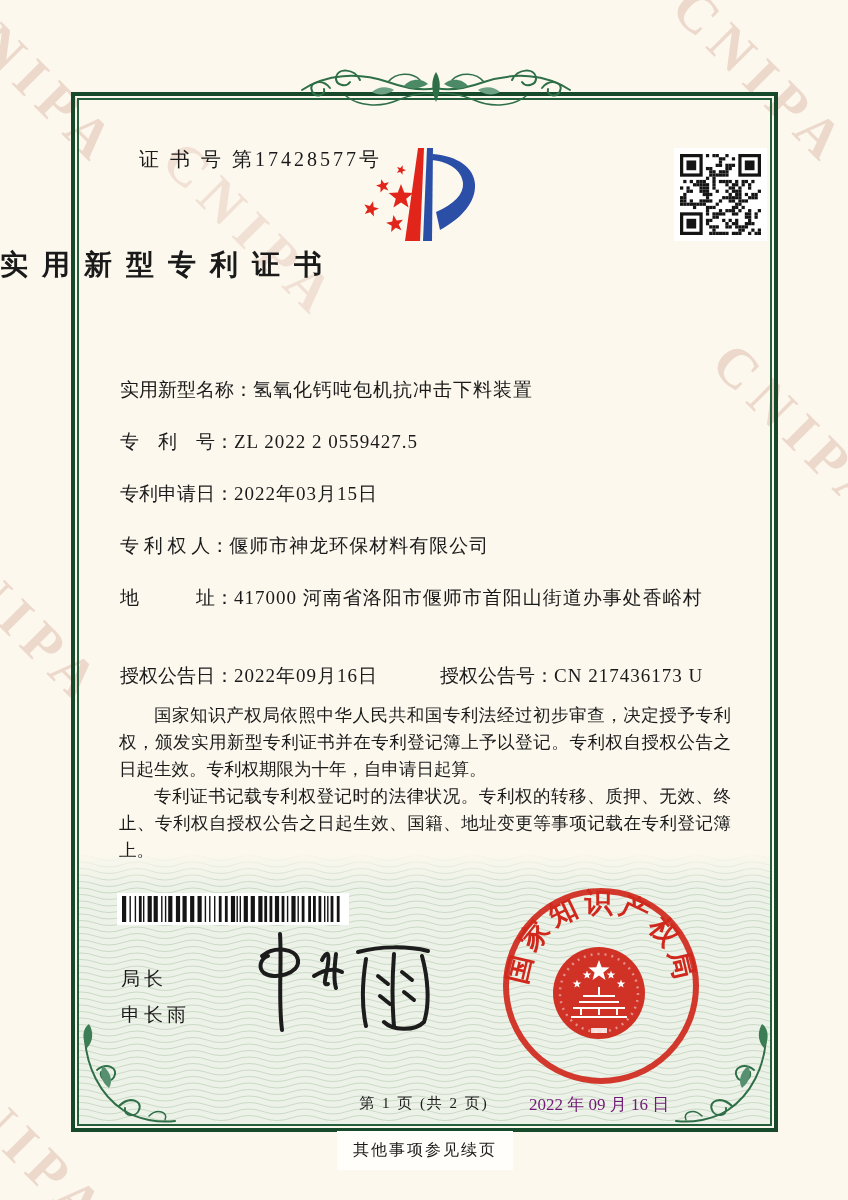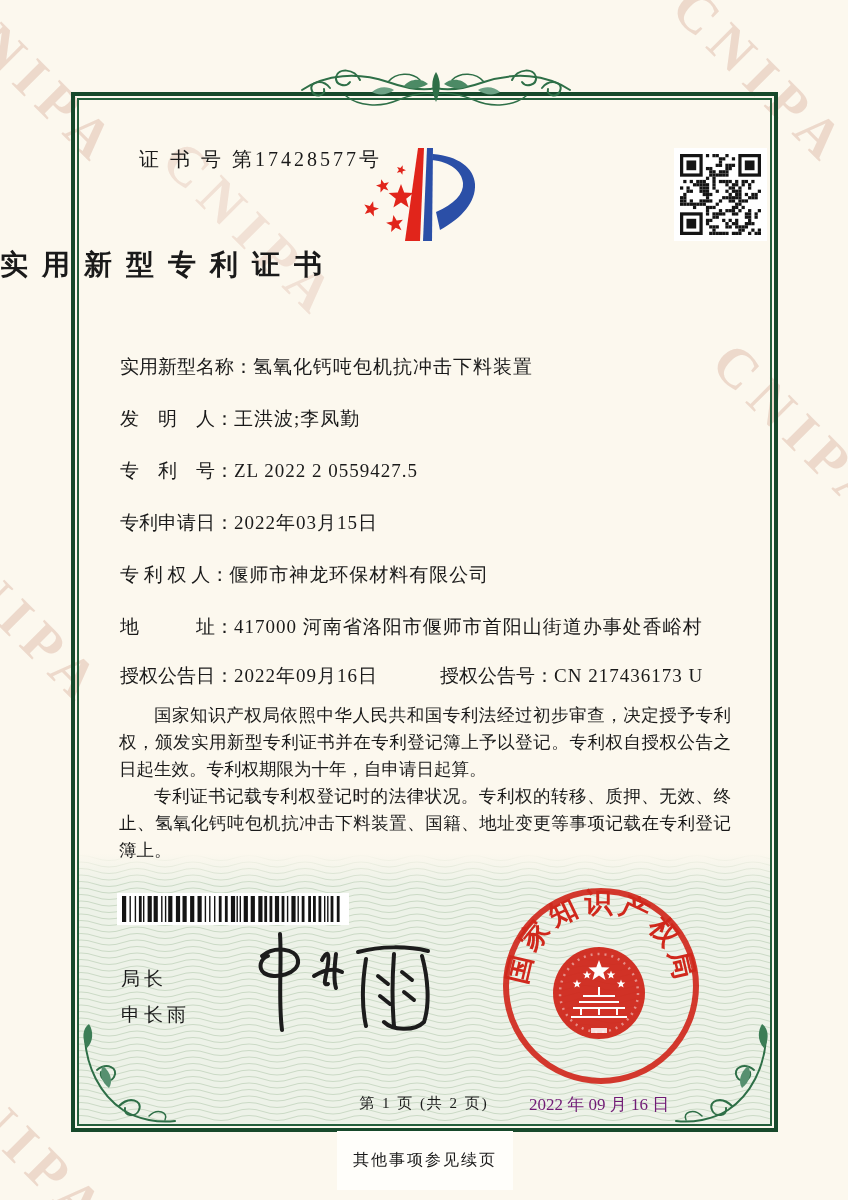--- a/index.html
+++ b/index.html
@@ -18,37 +18,37 @@
   .greenzone{position:absolute;left:79px;top:853px;width:691px;height:271px;
              background:#edf2e8;z-index:2;overflow:hidden;}
   .greenzone::after{content:"";position:absolute;left:0;top:0;right:0;height:32px;
              background:linear-gradient(#fcf8ee,rgba(252,248,238,0));}
   .certno{position:absolute;left:100px;top:146px;font-size:20px;letter-spacing:3px;z-index:3;margin-left:39px;}
   .logo{position:absolute;left:352px;top:134px;z-index:3;}
   .qrbox{position:absolute;left:674px;top:148px;background:#fff;padding:6px;z-index:3;line-height:0;}
   .title{position:absolute;left:0;right:0;top:246px;font-size:28px;
          font-weight:bold;letter-spacing:14px;z-index:3;}
   .fields{position:absolute;left:120px;top:354px;z-index:3;font-size:19px;}
-  .frow{height:21px;margin-bottom:31px;white-space:nowrap;}
+  .frow{height:21px;margin-bottom:31px;white-space:nowrap;margin-top:23px;}
   .flabel{display:inline-block;min-width:104px;white-space:pre;}
   .fvalue{letter-spacing:1px;}
   .grant{position:absolute;left:120px;top:663px;z-index:3;font-size:19px;white-space:nowrap;}
   .grant .pair2{position:absolute;left:320px;top:0;}
   .para{position:absolute;left:119px;top:702px;width:612px;font-size:17.5px;line-height:27px;
         text-align:justify;z-index:3;}
   .para p{margin:0;text-indent:2em;}
   .barbox{position:absolute;left:117px;top:893px;background:#fff;padding:3px 5px;z-index:4;line-height:0;}
   .sigrole{position:absolute;left:121px;top:966px;font-size:19px;letter-spacing:4px;z-index:4;text-align:right;}
   .signame{position:absolute;left:121px;top:1002px;font-size:19px;letter-spacing:4px;z-index:4;}
   .sigsvg{position:absolute;left:246px;top:926px;z-index:4;}
   .sealsvg{position:absolute;left:499px;top:884px;z-index:4;}
   .sealdate{position:absolute;left:529px;top:1093px;font-size:17px;color:#701a75;z-index:5;white-space:pre;}
   .pageinfo{position:absolute;left:0;right:0;top:1094px;text-align:center;font-size:15px;
             letter-spacing:2px;z-index:4;}
-  .notebox{position:absolute;left:337px;top:1131px;background:#fffefa;padding:19px 16px;
+  .notebox{position:absolute;left:337px;top:1131px;background:#fffefa;padding:9px 16px;
            font-size:16px;letter-spacing:2px;z-index:5;}
   .ornament{position:absolute;left:296px;top:58px;z-index:3;}
   .fl-br{position:absolute;left:672px;top:1022px;z-index:3;}
   .fl-bl{position:absolute;left:79px;top:1022px;z-index:3;transform:scaleX(-1);}
 </style>
 </head>
 <body>
 
 <div class="page">
 
@@ -364,44 +364,41 @@
       </svg>
   </div>
 
   <div class="title">实用新型专利证书</div>
 
   <div class="fields">
     <div class="frow">
       <span class="flabel">实用新型名称：</span><span class="fvalue">氢氧化钙吨包机抗冲击下料装置</span>
     </div>
     <div class="frow">
-      <span class="flabel">发　明　人：</span><span class="fvalue">王洪波;李凤勤</span>
-    </div>
-    <div class="frow">
       <span class="flabel">专　利　号：</span><span class="fvalue">ZL 2022 2 0559427.5</span>
     </div>
     <div class="frow">
       <span class="flabel">专利申请日：</span><span class="fvalue">2022年03月15日</span>
     </div>
     <div class="frow">
       <span class="flabel">专 利 权 人：</span><span class="fvalue">偃师市神龙环保材料有限公司</span>
     </div>
     <div class="frow">
       <span class="flabel">地　　　址：</span><span class="fvalue">417000 河南省洛阳市偃师市首阳山街道办事处香峪村</span>
     </div>
   </div>
 
   <div class="grant">
     <span>授权公告日：</span><span class="fvalue">2022年09月16日</span>
     <span class="pair2"><span>授权公告号：</span><span class="fvalue">CN 217436173 U</span></span>
   </div>
 
   <div class="para">
     <p>国家知识产权局依照中华人民共和国专利法经过初步审查，决定授予专利权，颁发实用新型专利证书并在专利登记簿上予以登记。专利权自授权公告之日起生效。专利权期限为十年，自申请日起算。</p>
-    <p>专利证书记载专利权登记时的法律状况。专利权的转移、质押、无效、终止、氢氧化钙吨包机抗冲击下料装置、国籍、地址变更等事项记载在专利登记簿上。</p>
+    <p>专利证书记载专利权登记时的法律状况。专利权的转移、质押、无效、终止、专利权自授权公告之日起生效、国籍、地址变更等事项记载在专利登记簿上。</p>
   </div>
 
   <div class="barbox">
     <svg id="bars" width="222" height="26" viewBox="0 0 222 26">
         <rect x="0.0" y="0" width="4.2" height="26" fill="#141414"></rect>
         <rect x="7.5" y="0" width="1.4" height="26" fill="#141414"></rect>
         <rect x="12.7" y="0" width="1.4" height="26" fill="#141414"></rect>
         <rect x="16.9" y="0" width="2.8" height="26" fill="#141414"></rect>
         <rect x="21.0" y="0" width="1.4" height="26" fill="#141414"></rect>
         <rect x="25.6" y="0" width="4.2" height="26" fill="#141414"></rect>

